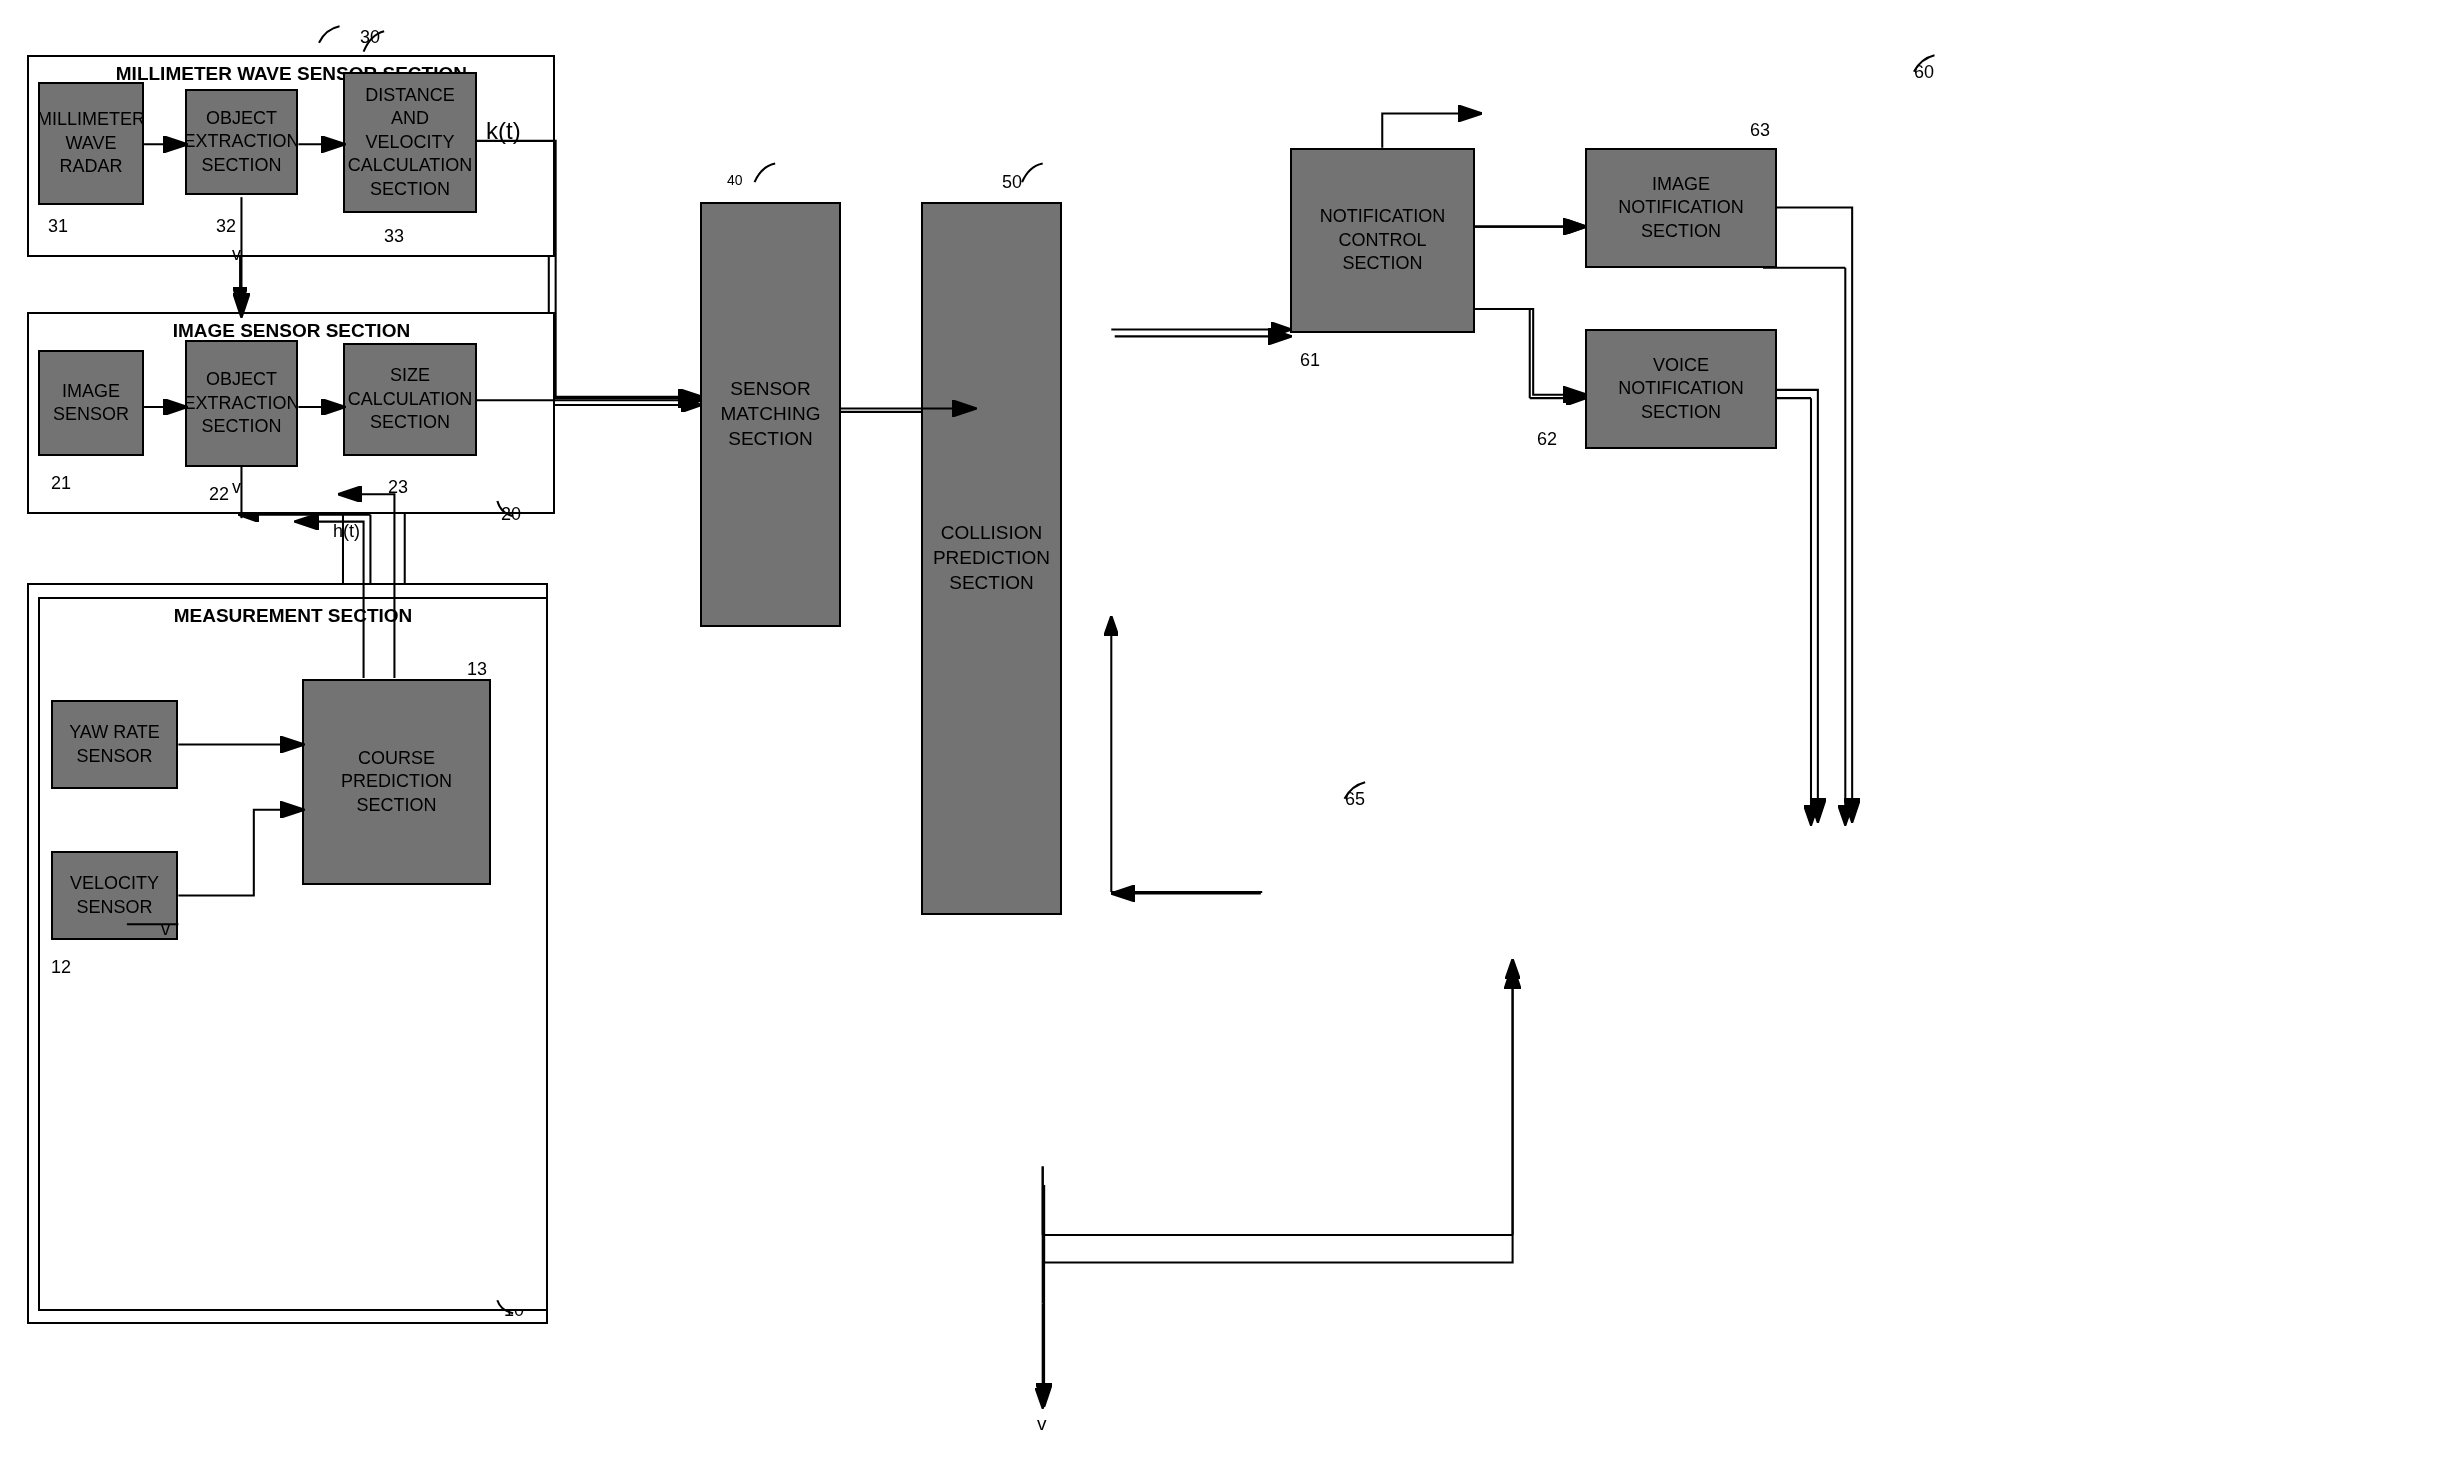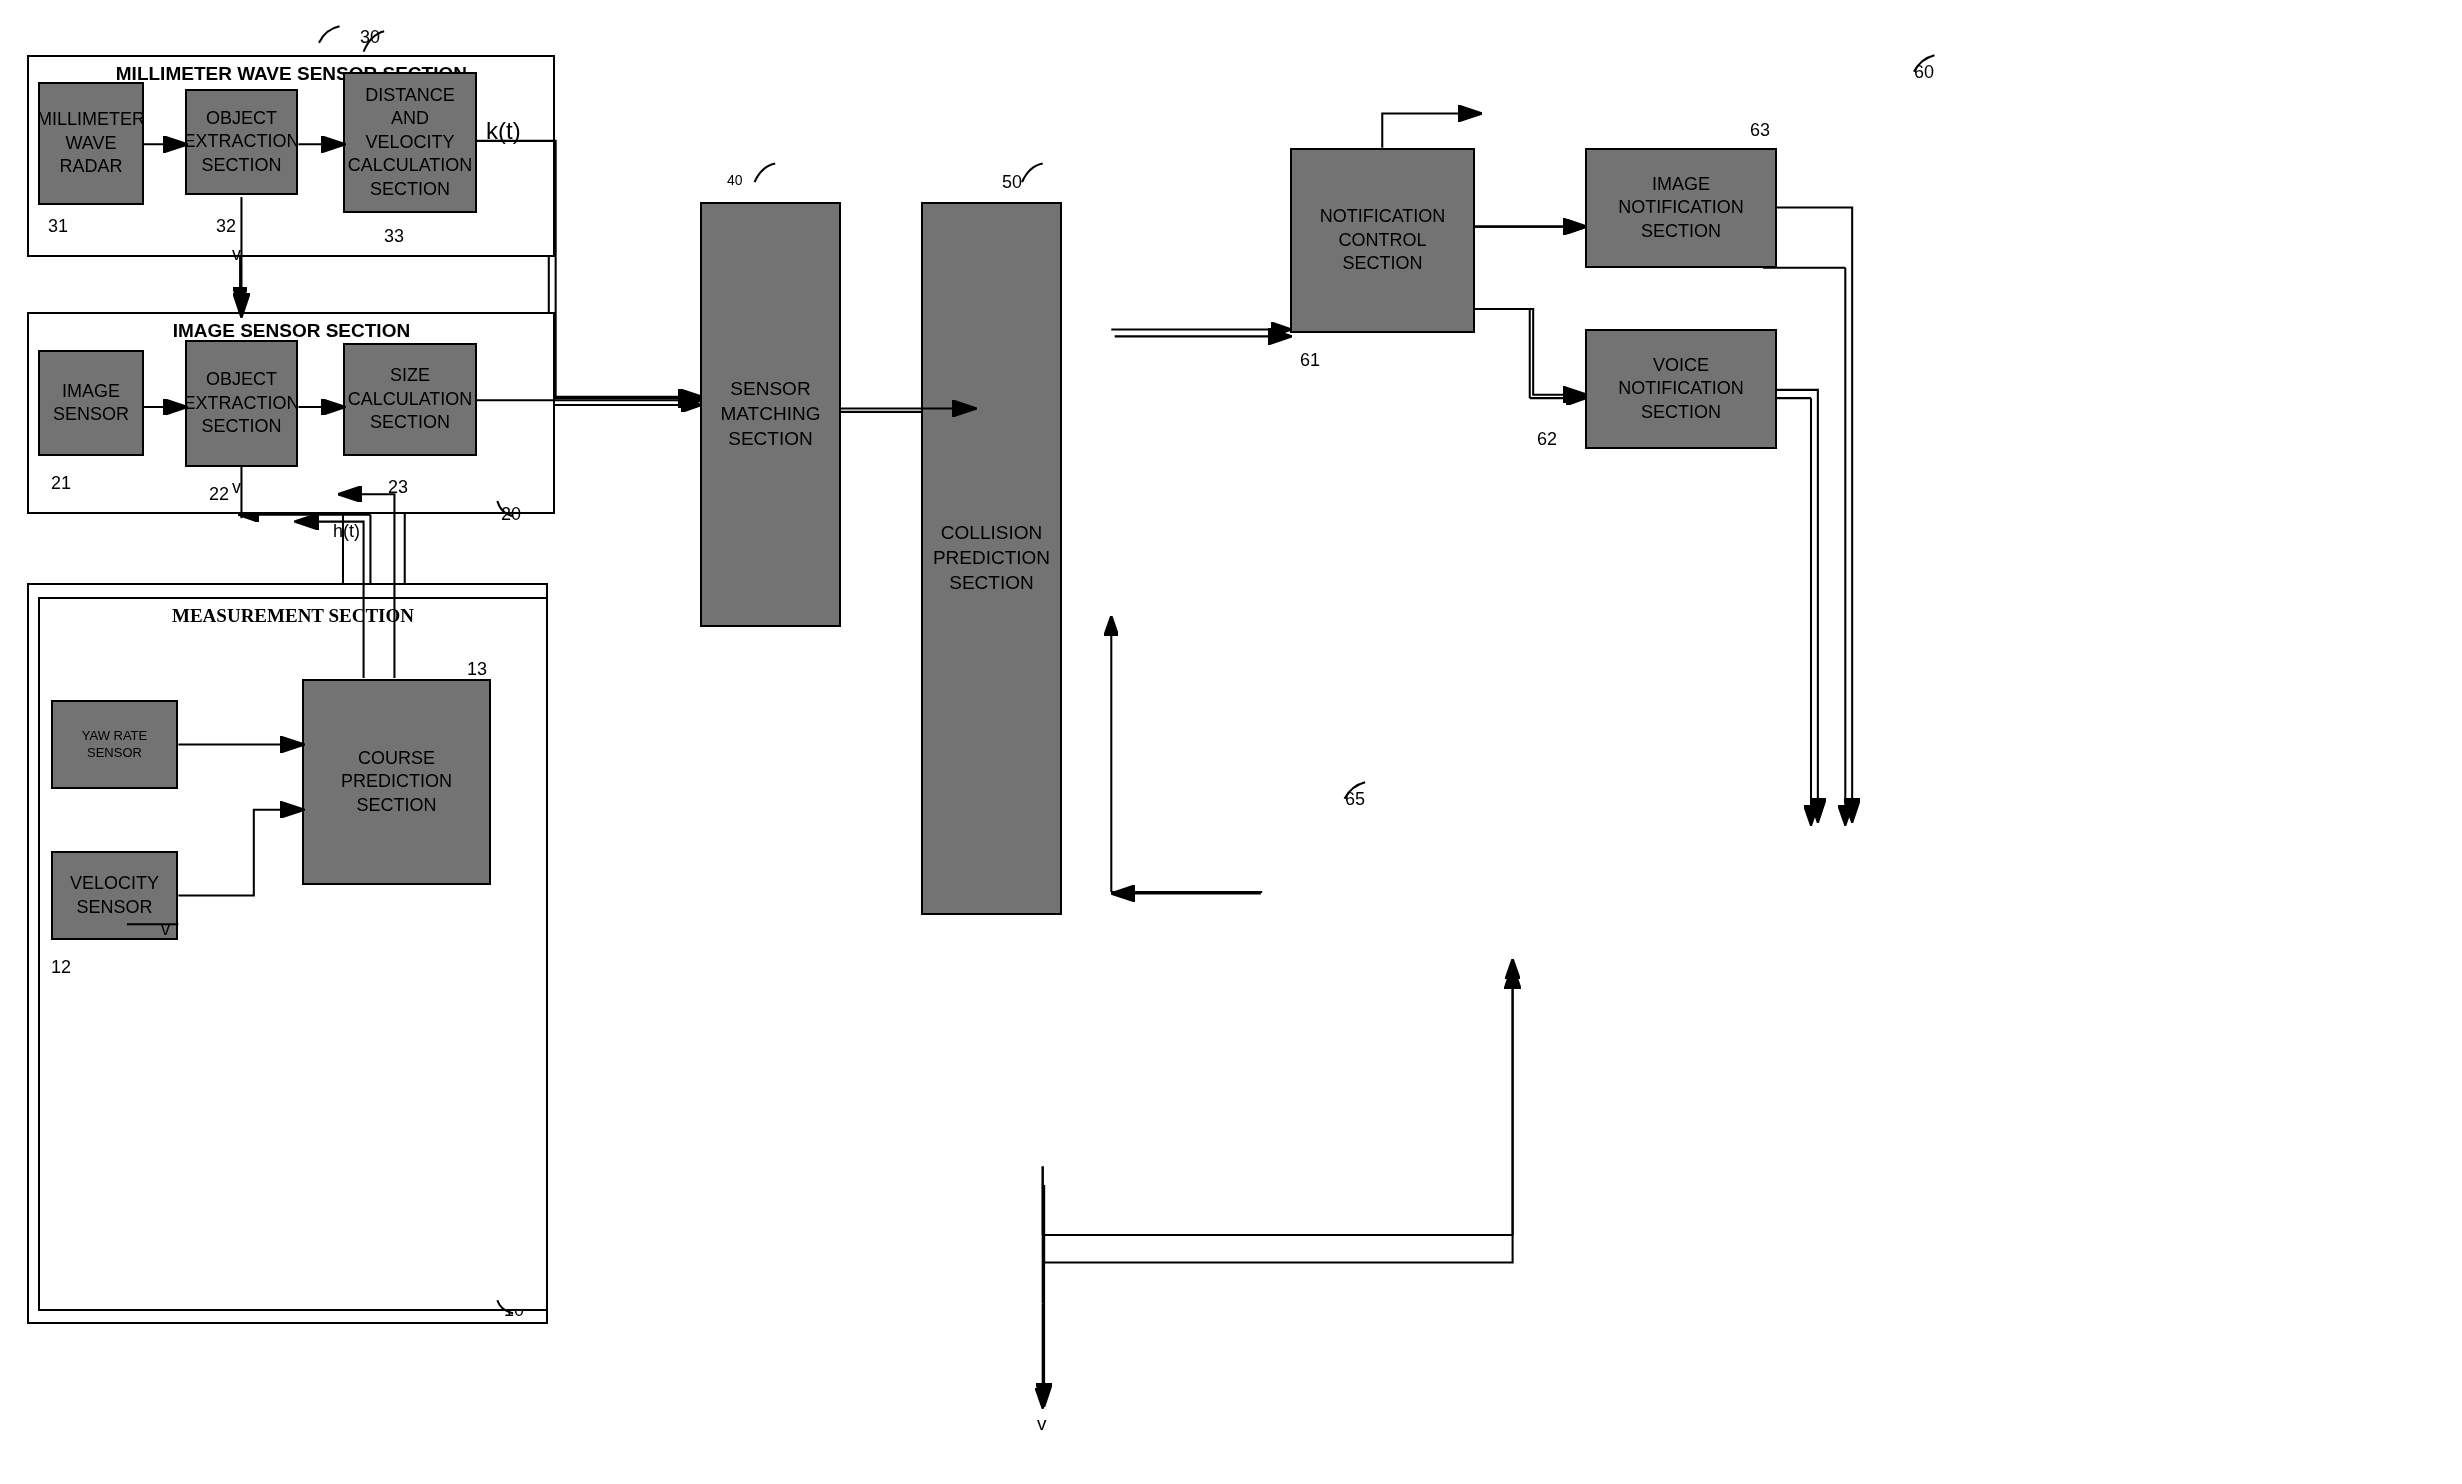--- a/index.html
+++ b/index.html
@@ -195,27 +195,27 @@
 
   <div class="ref-num" style="left:232px; top:244px; font-size:18px;">v</div>
   <div class="ref-num" style="left:232px; top:477px; font-size:18px;">v</div>
 
   <div class="ref-num" style="left:333px; top:521px; font-size:18px;">h(t)</div>
 
   <div class="section-outer" style="left:27.4px; top:583px; width:521px; height:741px;">
   </div>
   <div class="ref-num" style="left:504px; top:1300px; font-size:18px;">10</div>
 
-  <div class="section-outer" style="left:38px; top:597px; width:510px; height:714px;font-family:Liberation Serif, serif;">
+  <div class="section-outer" style="left:38px; top:597px; width:510px; height:714px;">
     <div class="section-label" style="top:5.5px; left:0; right:0;">
       MEASUREMENT SECTION
     </div>
   </div>
 
-  <div class="block" style="left:51px; top:700px; width:127px; height:89px; font-size:13px;">
+  <div class="block" style="left:51px; top:700px; width:127px; height:89px; font-size:18px;">
     YAW RATE<br>SENSOR
   </div>
 
   <div class="block" style="left:51px; top:851px; width:127px; height:89px; font-size:18px;text-align:center;">
     VELOCITY<br>SENSOR
   </div>
   <div class="ref-num" style="left:51px; top:957px; font-size:18px;">12</div>
 
   <div class="block" style="left:302px; top:679px; width:189px; height:206px; font-size:18px;">
     COURSE<br>PREDICTION<br>SECTION

